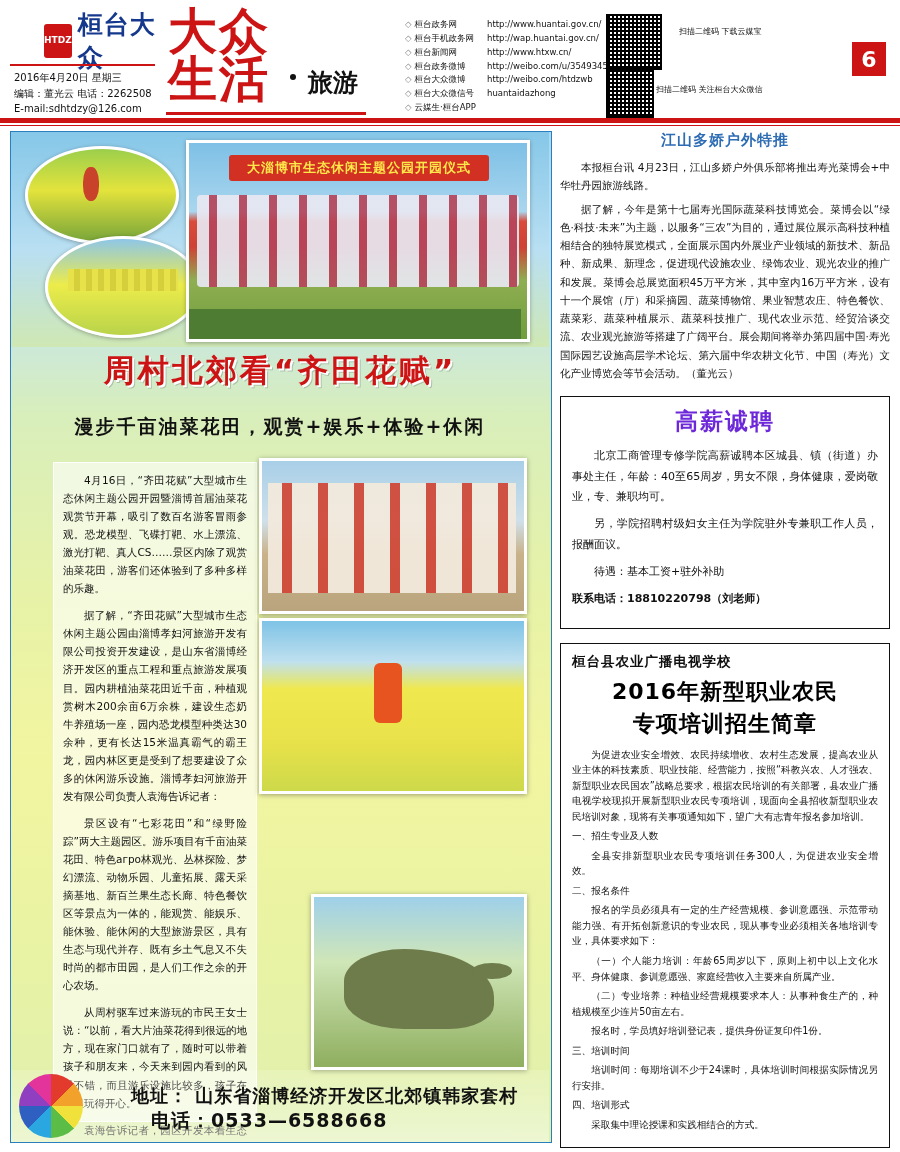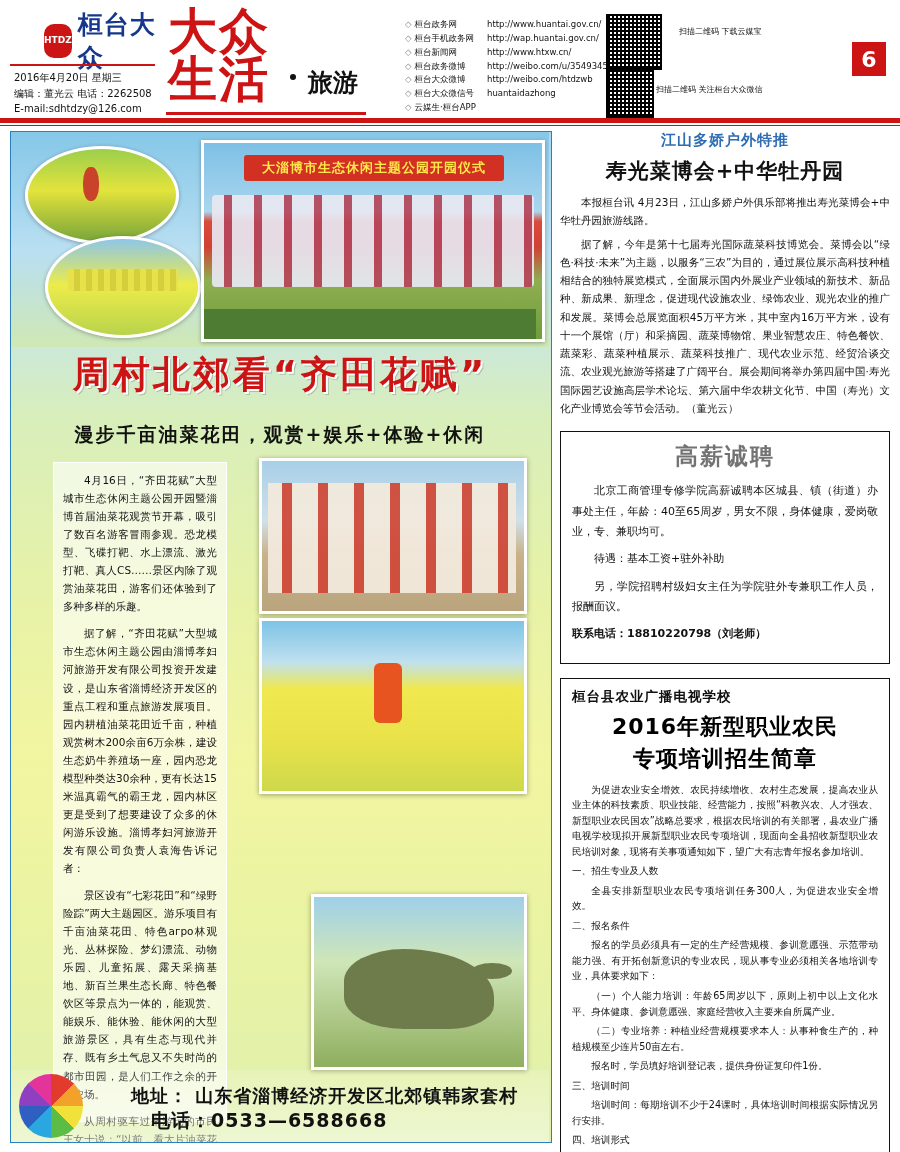--- a/index.html
+++ b/index.html
@@ -7,21 +7,21 @@
     width:900px;height:1152px;
     background:#ffffff;
     font-family:"DejaVu Sans","Liberation Sans",sans-serif;
     position:relative;overflow:hidden;
   }
   .page{position:relative;width:900px;height:1152px;}
 
   
   .masthead{position:absolute;left:0;top:0;width:900px;height:118px;}
   .logo-box{position:absolute;left:12px;top:22px;width:150px;height:38px;display:flex;align-items:center;}
-  .logo-mark{width:34px;height:34px;background:#cc1414;border-radius:10px;color:#fff;font-size:9px;
+  .logo-mark{width:34px;height:34px;background:#cc1414;border-radius:3px;color:#fff;font-size:9px;
     display:flex;align-items:center;justify-content:center;text-align:center;line-height:1.05;font-weight:bold;margin-left:32px;}
   .logo-text{margin-left:6px;font-size:25px;font-weight:bold;color:#15388c;letter-spacing:1px;
     font-family:"DejaVu Sans","Liberation Sans",sans-serif;}
   .pub-info{position:absolute;left:14px;top:70px;font-size:10px;color:#111;line-height:1.55;}
   .redline{position:absolute;left:10px;top:64px;width:145px;height:2px;background:#cc1414;}
 
   .nameplate{position:absolute;left:168px;top:8px;width:190px;height:100px;}
   .np-big{font-size:49px;font-weight:bold;color:#cc1414;line-height:0.97;letter-spacing:2px;}
   .np-sub{position:absolute;right:0px;top:58px;font-size:25px;color:#111;font-weight:bold;}
   .np-dot{position:absolute;right:62px;top:66px;width:6px;height:6px;background:#111;border-radius:50%;}
@@ -57,36 +57,36 @@
   .photo-band{position:absolute;left:0;top:0;width:538px;height:215px;
      background:linear-gradient(180deg,#86c7e8 0%,#b9dff2 55%,#cfe8b4 100%);}
   .oval{position:absolute;border:3px solid #fff;border-radius:50%;overflow:hidden;box-shadow:0 1px 4px rgba(0,0,0,.3);}
   .oval1{left:14px;top:14px;width:148px;height:92px;
      background:linear-gradient(180deg,#9ccf4c 0%,#e3e33c 45%,#7aa63a 100%);}
   .oval1:after{content:"";position:absolute;left:55px;top:18px;width:16px;height:34px;background:#c9432a;border-radius:45%;}
   .oval2{left:34px;top:104px;width:150px;height:96px;
      background:linear-gradient(180deg,#8ec6e8 0%,#ecec4a 48%,#b9d34a 100%);}
   .oval2:after{content:"";position:absolute;left:20px;top:30px;width:110px;height:22px;
      background:repeating-linear-gradient(90deg,#e8e24a 0 6px,#d6cf3c 6px 12px);}
-  .bigphoto{position:absolute;left:190px;top:8px;width:338px;height:196px;border:3px solid #fff;
+  .bigphoto{position:absolute;left:175px;top:8px;width:338px;height:196px;border:3px solid #fff;
      background:linear-gradient(180deg,#7ec0e6 0%,#a9d6ee 35%,#d94b3a 40%,#cf4134 53%,#8fae52 70%,#6f9e3c 100%);
      box-shadow:0 1px 4px rgba(0,0,0,.3);overflow:hidden;}
   .banner{position:absolute;left:40px;top:12px;width:260px;height:26px;background:#d23022;border-radius:3px;
      color:#ffe94a;font-size:13px;font-weight:bold;display:flex;align-items:center;justify-content:center;letter-spacing:1px;}
   .dancers{position:absolute;left:8px;top:52px;width:322px;height:92px;
      background:repeating-linear-gradient(90deg,#e8e8f2 0 12px,#b6455a 12px 20px,#e8e8f2 20px 30px);
      opacity:.92;border-radius:4px;}
   .stage{position:absolute;left:0;bottom:0;width:332px;height:30px;background:#4f7c33;}
 
   .headline-wrap{position:absolute;left:0;top:218px;width:538px;text-align:center;}
-  .headline{font-size:37px;font-weight:bold;color:#cc1414;letter-spacing:3px;
+  .headline{font-size:31px;font-weight:bold;color:#cc1414;letter-spacing:3px;
      text-shadow:2px 2px 0 #ffffff,3px 3px 0 rgba(0,0,0,.18);}
   .subhead{margin-top:22px;font-size:19px;font-weight:bold;color:#111;letter-spacing:2px;}
 
-  .article-box{position:absolute;left:42px;top:330px;width:174px;height:660px;background:rgba(255,255,255,.62);
+  .article-box{position:absolute;left:42px;top:330px;width:204px;height:660px;background:rgba(255,255,255,.62);
      border:1px solid rgba(255,255,255,.9);padding:8px 9px;box-sizing:border-box;}
   .article-box p{font-size:10.5px;line-height:1.72;color:#111;margin:0 0 9px 0;text-align:justify;text-indent:2em;}
 
   .ph{position:absolute;border:3px solid #fff;box-shadow:0 1px 5px rgba(0,0,0,.35);overflow:hidden;}
   .ph-dance{left:248px;top:326px;width:262px;height:150px;
      background:linear-gradient(180deg,#a8cfe8 0%,#cfe0ea 40%,#c9b28a 62%,#b9a47d 100%);}
   .ph-dance .figs{position:absolute;left:6px;top:22px;width:248px;height:110px;
      background:repeating-linear-gradient(90deg,#f2e9dc 0 14px,#d04a3a 14px 24px,#f2e9dc 24px 36px);opacity:.95;}
   .ph-yellow{left:248px;top:486px;width:262px;height:170px;
      background:linear-gradient(180deg,#7ec3e6 0%,#bfe0ef 24%,#efe84e 40%,#e9e24a 70%,#cdd94a 100%);}
@@ -106,21 +106,21 @@
 
   
   .right-col{position:absolute;left:560px;top:131px;width:330px;}
 
   .r-kicker{font-size:15px;color:#2e6db4;font-weight:bold;text-align:center;letter-spacing:1px;}
   .r-title{font-size:21px;font-weight:bold;color:#111;text-align:center;margin-top:7px;letter-spacing:1px;}
   .r-body{margin-top:8px;font-size:10.5px;line-height:1.74;color:#111;text-align:justify;}
   .r-body p{margin:0 0 5px 0;text-indent:2em;}
 
   .box{border:1px solid #111;margin-top:14px;padding:9px 11px 11px 11px;box-sizing:border-box;}
-  .box-title{font-size:23px;font-weight:bold;text-align:center;letter-spacing:2px;color:#737373;}
+  .box-title{font-size:23px;font-weight:bold;text-align:center;letter-spacing:2px;color:#6d28d9;}
   .box-body{margin-top:9px;font-size:11px;line-height:1.85;color:#111;text-align:justify;}
   .box-body p{margin:0 0 7px 0;text-indent:2em;}
   .box-body p.nb{text-indent:0;font-weight:bold;}
 
   .box2-school{font-size:13.5px;font-weight:bold;letter-spacing:1px;color:#111;}
   .box2-t1{font-size:22px;font-weight:bold;text-align:center;margin-top:6px;letter-spacing:1px;}
   .box2-t2{font-size:22px;font-weight:bold;text-align:center;margin-top:2px;letter-spacing:1px;}
   .box2-body{margin-top:8px;font-size:9.6px;line-height:1.62;color:#111;text-align:justify;}
   .box2-body p{margin:0 0 4px 0;text-indent:2em;}
   .box2-body p.h{text-indent:0;font-weight:normal;}
@@ -218,34 +218,33 @@
       <div class="pinwheel"></div>
       <div class="addr-l1">地址： 山东省淄博经济开发区北郊镇韩家套村</div>
       <div class="addr-l2">电话：0533—6588668</div>
     </div>
   </div>
 
   <div class="right-col">
 
     <div>
       <div class="r-kicker">江山多娇户外特推</div>
-      <div class="r-title">寿光菜博会+中华牡丹园</div>
       <div class="r-body">
         <p>本报桓台讯  4月23日，江山多娇户外俱乐部将推出寿光菜博会+中华牡丹园旅游线路。</p>
         <p>据了解，今年是第十七届寿光国际蔬菜科技博览会。菜博会以“绿色·科技·未来”为主题，以服务“三农”为目的，通过展位展示高科技种植相结合的独特展览模式，全面展示国内外展业产业领域的新技术、新品种、新成果、新理念，促进现代设施农业、绿饰农业、观光农业的推广和发展。菜博会总展览面积45万平方米，其中室内16万平方米，设有十一个展馆（厅）和采摘园、蔬菜博物馆、果业智慧农庄、特色餐饮、蔬菜彩、蔬菜种植展示、蔬菜科技推广、现代农业示范、经贸洽谈交流、农业观光旅游等搭建了广阔平台。展会期间将举办第四届中国·寿光国际园艺设施高层学术论坛、第六届中华农耕文化节、中国（寿光）文化产业博览会等节会活动。（董光云）</p>
         <p></p>
       </div>
     </div>
 
     <div class="box">
       <div class="box-title">高薪诚聘</div>
       <div class="box-body">
         <p>北京工商管理专修学院高薪诚聘本区城县、镇（街道）办事处主任，年龄：40至65周岁，男女不限，身体健康，爱岗敬业，专、兼职均可。</p>
+        <p>另，学院招聘村级妇女主任为学院驻外专兼职工作人员，报酬面议。</p>
         <p>待遇：基本工资+驻外补助</p>
-        <p>另，学院招聘村级妇女主任为学院驻外专兼职工作人员，报酬面议。</p>
         <p class="nb">联系电话：18810220798（刘老师）</p>
       </div>
     </div>
 
     <div class="box">
       <div class="box2-school">桓台县农业广播电视学校</div>
       <div class="box2-t1">2016年新型职业农民</div>
       <div class="box2-t2">专项培训招生简章</div>
       <div class="box2-body">
         <p>为促进农业安全增效、农民持续增收、农村生态发展，提高农业从业主体的科技素质、职业技能、经营能力，按照“科教兴农、人才强农、新型职业农民国农”战略总要求，根据农民培训的有关部署，县农业广播电视学校现拟开展新型职业农民专项培训，现面向全县招收新型职业农民培训对象，现将有关事项通知如下，望广大有志青年报名参加培训。</p>

